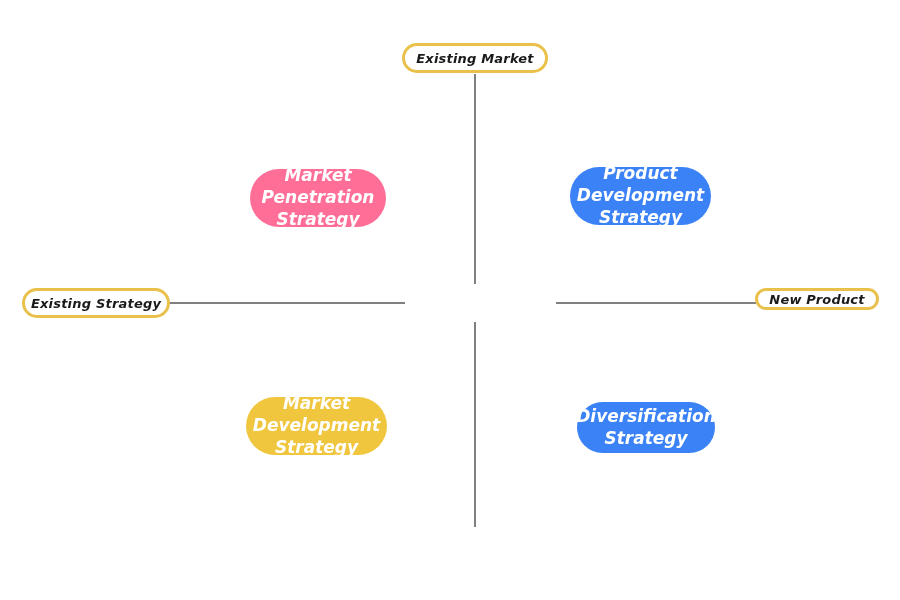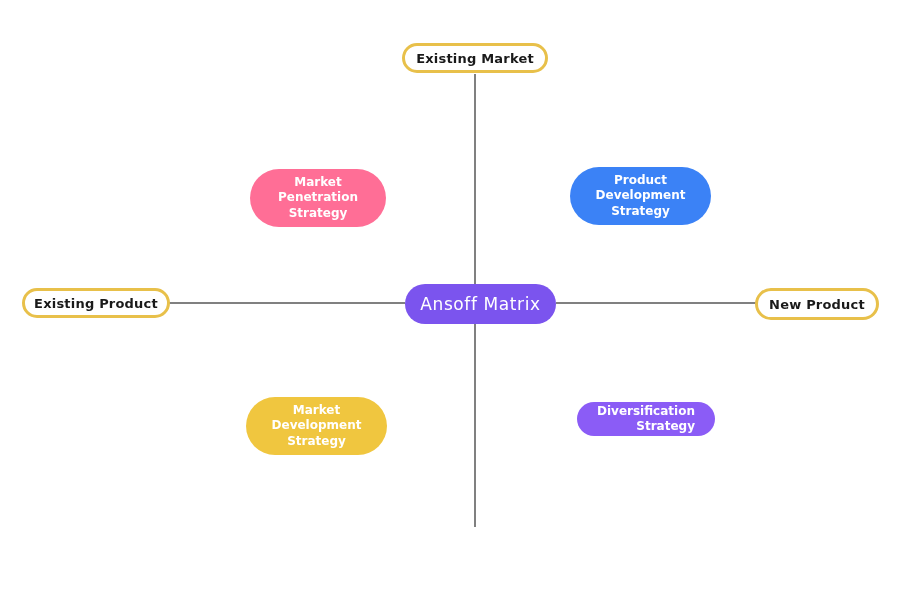--- a/index.html
+++ b/index.html
@@ -10,20 +10,21 @@
   }
   body {
     font-family: "DejaVu Sans", "Liberation Sans", sans-serif;
   }
   #canvas {
     position: relative;
     width: 900px;
     height: 600px;
     background: #ffffff;
     overflow: hidden;
+    font-style: italic;
   }
 
   
   .axis-line {
     position: absolute;
     background: #808080;
   }
   .axis-line.vertical {
     width: 2px;
   }
@@ -65,21 +66,21 @@
   
   .quad-node {
     position: absolute;
     box-sizing: border-box;
     border-radius: 999px;
     display: flex;
     align-items: center;
     justify-content: center;
     text-align: center;
     color: #ffffff;
-    font-size: 12px;
+    font-size: 17px;
     font-weight: bold;
     line-height: 1.28;
     padding: 0 14px;
   }
   .quad-node .lines {
     display: block;
   }
   .quad-node .lines span {
     display: block;
   }
@@ -93,30 +94,27 @@
   <div class="axis-line vertical" style="left:474px; top:322px; height:205px;"></div>
   <div class="axis-line horizontal" style="left:169px; top:302px; width:236px;"></div>
   <div class="axis-line horizontal" style="left:556px; top:302px; width:200px;"></div>
 
   <div class="axis-node" style="left:402px; top:43px; width:146px; height:30px;">
     <span>Existing Market</span>
   </div>
 
 
   <div class="axis-node" style="left:22px; top:288px; width:148px; height:30px;">
-    <span>Existing Product</span>
+    <span>Existing Strategy</span>
   </div>
 
-  <div class="axis-node" style="left:755px; top:288px; width:124px; height:32px;">
+  <div class="axis-node" style="left:755px; top:288px; width:124px; height:22px;">
     <span>New Product</span>
   </div>
 
-  <div class="center-node" style="left:405px; top:284px; width:151px; height:40px; background:#7b54ee;">
-    <span>Ansoff Matrix</span>
-  </div>
 
   <div class="quad-node" style="left:250px; top:169px; width:136px; height:58px; background:#ff6e96;">
     <span class="lines">
       <span>Market</span>
       <span>Penetration</span>
       <span>Strategy</span>
     </span>
   </div>
 
   <div class="quad-node" style="left:570px; top:167px; width:141px; height:58px; background:#3b82f6;">
@@ -128,20 +126,20 @@
   </div>
 
   <div class="quad-node" style="left:246px; top:397px; width:141px; height:58px; background:#f0c63f;">
     <span class="lines">
       <span>Market</span>
       <span>Development</span>
       <span>Strategy</span>
     </span>
   </div>
 
-  <div class="quad-node" style="left:577px; top:402px; width:138px; height:34px; background:#8b5cf6;text-align:right;">
+  <div class="quad-node" style="left:577px; top:402px; width:138px; height:51px; background:#3b82f6;">
     <span class="lines">
       <span>Diversification</span>
       <span>Strategy</span>
     </span>
   </div>
 
 </div>
 
 </body></html>

